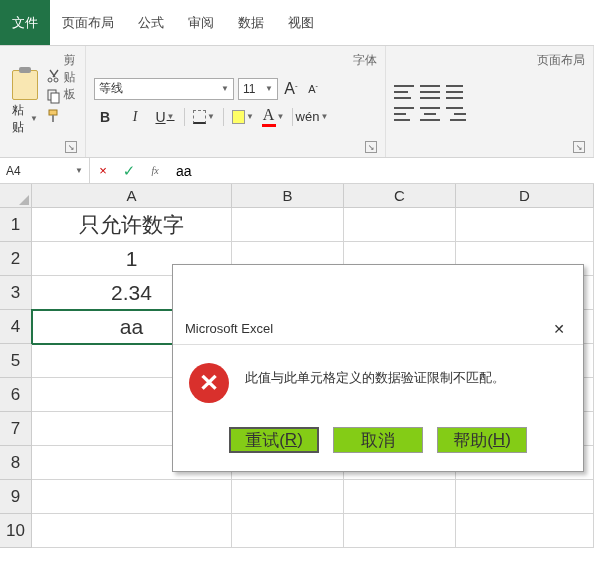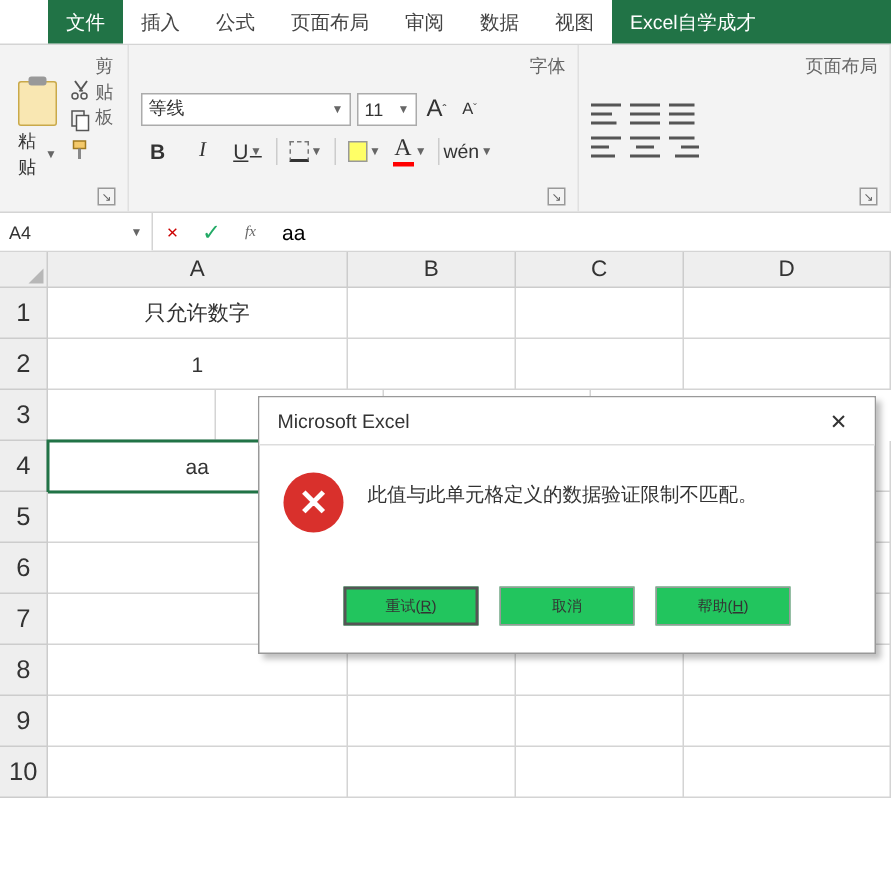--- a/index.html
+++ b/index.html
@@ -1,19 +1,19 @@
 <!DOCTYPE html>
 <html><head>
 <meta charset="utf-8">
 <style>
   * { box-sizing: border-box; margin: 0; padding: 0; font-family: "Microsoft YaHei", "SimSun", sans-serif; }
   body { width: 594px; height: 581px; overflow: hidden; background: #fff; position: relative; font-size: 12px; color: #333; }
 
   
-  .tabbar { display: flex; align-items: stretch; background: #fff; height: 30px; border-bottom: 1px solid #d4d4d4; padding-left: 32px; }
+  .tabbar { display: flex; align-items: stretch; background: #fff; height: 46px; border-bottom: 1px solid #d4d4d4; }
   .tab { padding: 6px 12px; font-size: 13px; color: #fff; background: #217346; display: flex; align-items: center; cursor: pointer; }
   .tab.inactive { background: #fff; color: #444; }
   .tab.active { background: #fff; color: #217346; border-top: 2px solid #217346; }
   .tab.file { background: #217346; color: #fff; }
   .tab.last { background: #217346; color: #fff; flex: 1; }
 
   
   .ribbon { display: flex; height: 112px; background: #f3f3f3; border-bottom: 1px solid #d4d4d4; }
   .group { border-right: 1px solid #e0e0e0; display: flex; flex-direction: row; padding: 4px 8px 2px; }
   .group-body { flex: 1; display: flex; flex-direction: column; justify-content: center; gap: 6px; }
@@ -51,66 +51,64 @@
   
   .align-group .group-body { gap: 6px; }
   .align-row { display: flex; gap: 6px; }
   .align-btn { width: 20px; height: 16px; display: flex; flex-direction: column; justify-content: space-between; cursor: pointer; padding: 1px 0; }
   .align-btn span { height: 2px; background: #555; display: block; }
   .atop span:nth-child(1){width:100%} .atop span:nth-child(2){width:70%} .atop span:nth-child(3){width:85%}
   .amid span{width:100%} .abot span{width:85%}
 
   
   .namebar { display: flex; align-items: center; height: 26px; border-bottom: 1px solid #d4d4d4; }
-  .namebox { width: 102px; height: 100%; border-right: 1px solid #d4d4d4; display: flex; align-items: center; padding: 0 6px; background: #fff; justify-content: space-between; cursor: text; }
+  .namebox { width: 90px; height: 100%; border-right: 1px solid #d4d4d4; display: flex; align-items: center; padding: 0 6px; background: #fff; justify-content: space-between; cursor: text; }
   .fx-btns { display: flex; align-items: center; }
   .fx-btn { width: 26px; height: 26px; display: flex; align-items: center; justify-content: center; cursor: pointer; color: #666; font-size: 13px; }
   .fx-btn.cancel { color: #c00; }
   .fx-btn.accept { color: #2a6; font-size: 15px; }
   .fx-lbl { font-style: italic; font-family: "Times New Roman", serif; font-size: 10px; }
   .formula-input { flex: 1; padding: 0 8px; font-size: 14px; height: 100%; border: none; outline: none; }
 
   
   .sheet { position: relative; }
   .colhdr-row { display: flex; height: 24px; }
   .corner { width: 32px; background: #eee; border-right: 1px solid #ccc; border-bottom: 1px solid #ccc; position: relative; cursor: pointer; }
   .corner::after { content: ""; position: absolute; right: 2px; bottom: 2px; width: 0; height: 0; border-left: 10px solid transparent; border-bottom: 10px solid #b7b7b7; }
   .colhdr { background: #eee; border-right: 1px solid #ccc; border-bottom: 1px solid #ccc; display: flex; align-items: center; justify-content: center; font-size: 15px; cursor: pointer; }
   .colA{width:200px} .colB{width:112px} .colC{width:112px} .colD{width:138px}
   .gridrow { display: flex; height: 34px; }
   .rowhdr { width: 32px; background: #eee; border-right: 1px solid #ccc; border-bottom: 1px solid #ccc; display: flex; align-items: center; justify-content: center; font-size: 17px; cursor: pointer; }
-  .cell { border-right: 1px solid #d4d4d4; border-bottom: 1px solid #d4d4d4; display: flex; align-items: center; justify-content: center; font-size: 14px; cursor: cell; }
+  .cell { border-right: 1px solid #d4d4d4; border-bottom: 1px solid #d4d4d4; display: flex; align-items: center; justify-content: center; font-size: 21px; cursor: cell; }
   .cell.sel { outline: 2px solid #217346; outline-offset: -1px; }
 
   
   .dialog { position: absolute; left: 172px; top: 264px; width: 412px; background: #fff; border: 1px solid #999; box-shadow: 3px 3px 4px rgba(0,0,0,0.25); }
-  .dlg-title { background: #fff; height: 32px; display: flex; align-items: center; justify-content: space-between; padding: 0 8px 0 12px; font-size: 13px; border-bottom: 1px solid #ddd; }
+  .dlg-title { background: #fff; height: 32px; display: flex; align-items: center; justify-content: space-between; padding: 0 8px 0 12px; font-size: 13px; border-bottom: 1px solid #ddd; margin-top: 48px; }
   .dlg-close { width: 32px; height: 24px; display: flex; align-items: center; justify-content: center; cursor: pointer; font-size: 14px; }
   .dlg-body { padding: 18px 16px; display: flex; align-items: flex-start; gap: 16px; }
   .dlg-icon { width: 40px; height: 40px; border-radius: 50%; background: #d9302c; display: flex; align-items: center; justify-content: center; color: #fff; font-size: 24px; font-weight: bold; flex-shrink: 0; }
   .dlg-msg { font-size: 13px; padding-top: 6px; }
   .dlg-btns { display: flex; gap: 14px; justify-content: center; padding: 6px 0 18px; }
-  .dlg-btn { width: 90px; height: 26px; background: #22c55e; border: 1px solid #999; display: flex; align-items: center; justify-content: center; font-size: 10px; cursor: pointer; margin-top: 12px; }
+  .dlg-btn { width: 90px; height: 26px; background: #84cc16; border: 1px solid #999; display: flex; align-items: center; justify-content: center; font-size: 17px; cursor: pointer; }
   .dlg-btn.default { border: 2px solid #555; }
   .kbd { text-decoration: underline; }
 
   .chev { font-size: 8px; color: #666; }
 </style>
 </head>
 <body>
 
 <div class="tabbar">
   <div class="tab file">文件</div>
-  <div class="tab inactive">插入</div>
+  <div class="tab inactive">页面布局</div>
   <div class="tab inactive">公式</div>
-  <div class="tab inactive">页面布局</div>
   <div class="tab inactive">审阅</div>
   <div class="tab inactive">数据</div>
   <div class="tab inactive">视图</div>
-  <div class="tab last">Excel自学成才</div>
 </div>
 
 <div class="ribbon">
 
   <div class="group" style="width:86px">
     <div class="group-body">
       <div class="clip-row">
         <div class="paste-btn">
           <div class="paste-icon"></div>
           <div class="paste-label">
@@ -265,20 +263,21 @@
     </div>
   <div class="gridrow">
       <div class="rowhdr">2</div>
       <div class="cell colA">1</div>
       <div class="cell colB"></div>
       <div class="cell colC"></div>
       <div class="cell colD"></div>
     </div>
   <div class="gridrow">
       <div class="rowhdr">3</div>
+      <div class="cell colA">2.34</div>
       <div class="cell colB"></div>
       <div class="cell colC"></div>
       <div class="cell colD"></div>
     </div>
   <div class="gridrow">
       <div class="rowhdr">4</div>
       <div class="cell colA sel">aa</div>
       <div class="cell colB"></div>
       <div class="cell colC"></div>
       <div class="cell colD"></div>

